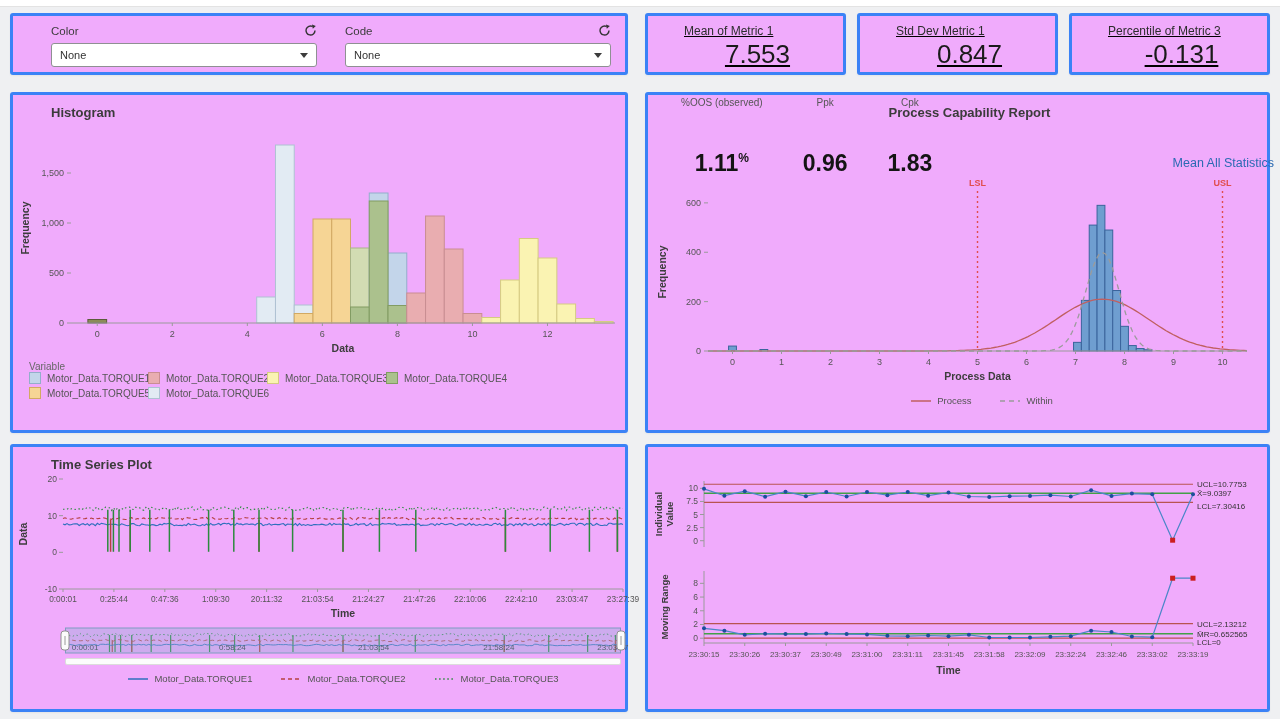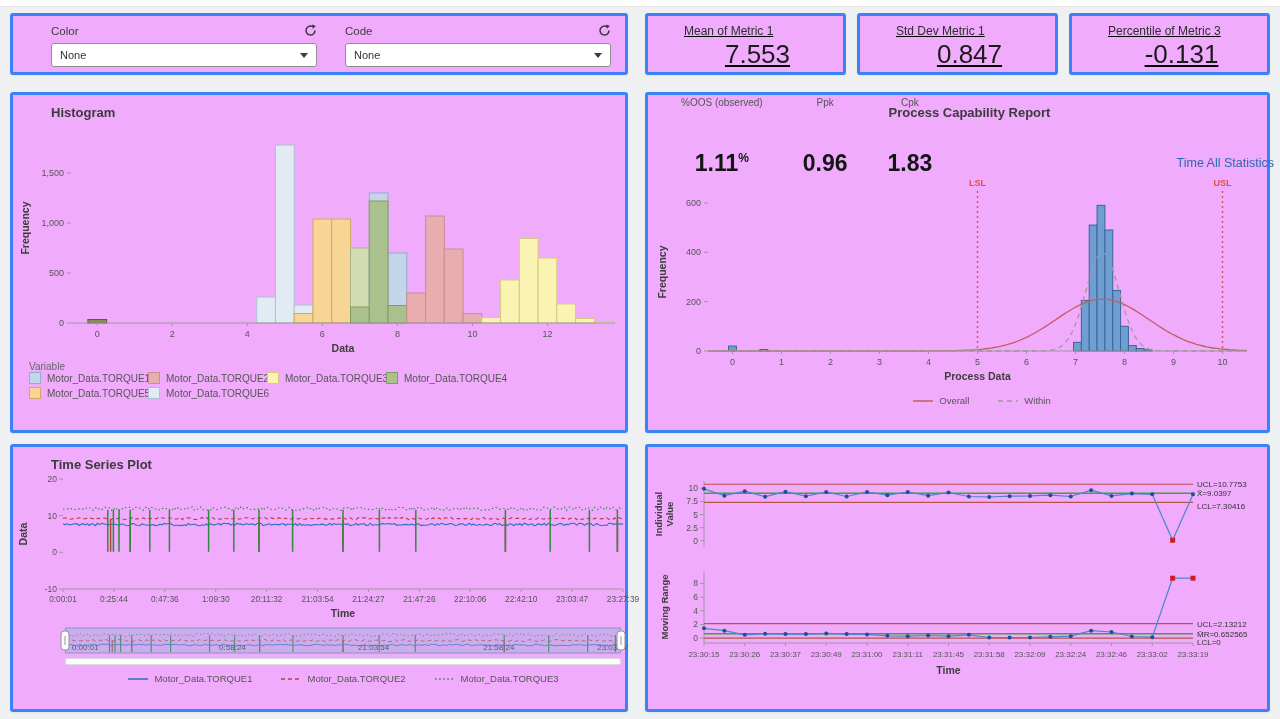--- a/index.html
+++ b/index.html
@@ -205,21 +205,21 @@
       <div class="stat-value"><span>1.11</span><sup>%</sup></div>
     </div>
     <div class="stat">
       <div class="stat-label">Ppk</div>
       <div class="stat-value">0.96</div>
     </div>
     <div class="stat">
       <div class="stat-label">Cpk</div>
       <div class="stat-value">1.83</div>
     </div>
-    <div id="view-all-link">Time All Statistics</div>
+    <div id="view-all-link">Mean All Statistics</div>
   </div>
   <div class="chartbox" id="cap-chart"><svg width="625" height="210" style="overflow: visible;">
         <rect x="80.58" y="169.0625" width="7.840000000000003" height="4.9375" fill="#6f9ed0" stroke="#3a649b" stroke-width="1"></rect>
         <rect x="111.94" y="172.51875" width="7.840000000000018" height="1.4812499999999886" fill="#6f9ed0" stroke="#3a649b" stroke-width="1"></rect>
         <rect x="425.54" y="165.359375" width="7.840000000000032" height="8.640625" fill="#6f9ed0" stroke="#3a649b" stroke-width="1"></rect>
         <rect x="433.38000000000005" y="123.390625" width="7.839999999999975" height="50.609375" fill="#6f9ed0" stroke="#3a649b" stroke-width="1"></rect>
         <rect x="441.22" y="48.09375" width="7.839999999999975" height="125.90625" fill="#6f9ed0" stroke="#3a649b" stroke-width="1"></rect>
         <rect x="449.06" y="28.34375" width="7.840000000000032" height="145.65625" fill="#6f9ed0" stroke="#3a649b" stroke-width="1"></rect>
         <rect x="456.9" y="53.03125" width="7.840000000000032" height="120.96875" fill="#6f9ed0" stroke="#3a649b" stroke-width="1"></rect>
         <rect x="464.74" y="113.515625" width="7.839999999999975" height="60.484375" fill="#6f9ed0" stroke="#3a649b" stroke-width="1"></rect>
@@ -265,21 +265,21 @@
         <line x1="56" y1="25.875" x2="60" y2="25.875" stroke="#9a9a9a"></line>
         <text x="53" y="28.875" font-size="9" fill="#555" text-anchor="end">600</text>
         <text x="329.5" y="203" font-size="10.5" fill="#3d3d3d" text-anchor="middle" font-weight="600">Process Data</text>
         <text x="18" y="95" font-size="10.5" fill="#3d3d3d" text-anchor="middle" font-weight="600" transform="rotate(-90 18 95)">Frequency</text>
       </svg></div>
   <div class="hlegend" id="cap-legend">
       <div class="item">
         <svg width="22" height="8">
           <line x1="1" y1="4" x2="21" y2="4" stroke="#c05f60" stroke-width="1.5"></line>
         </svg>
-        <span>Overall</span>
+        <span>Process</span>
       </div>
       <div class="item">
         <svg width="22" height="8">
           <line x1="1" y1="4" x2="21" y2="4" stroke="#9b9b9b" stroke-width="1.5" stroke-dasharray="5 4"></line>
         </svg>
         <span>Within</span>
       </div>
     </div>
 </div>
 

